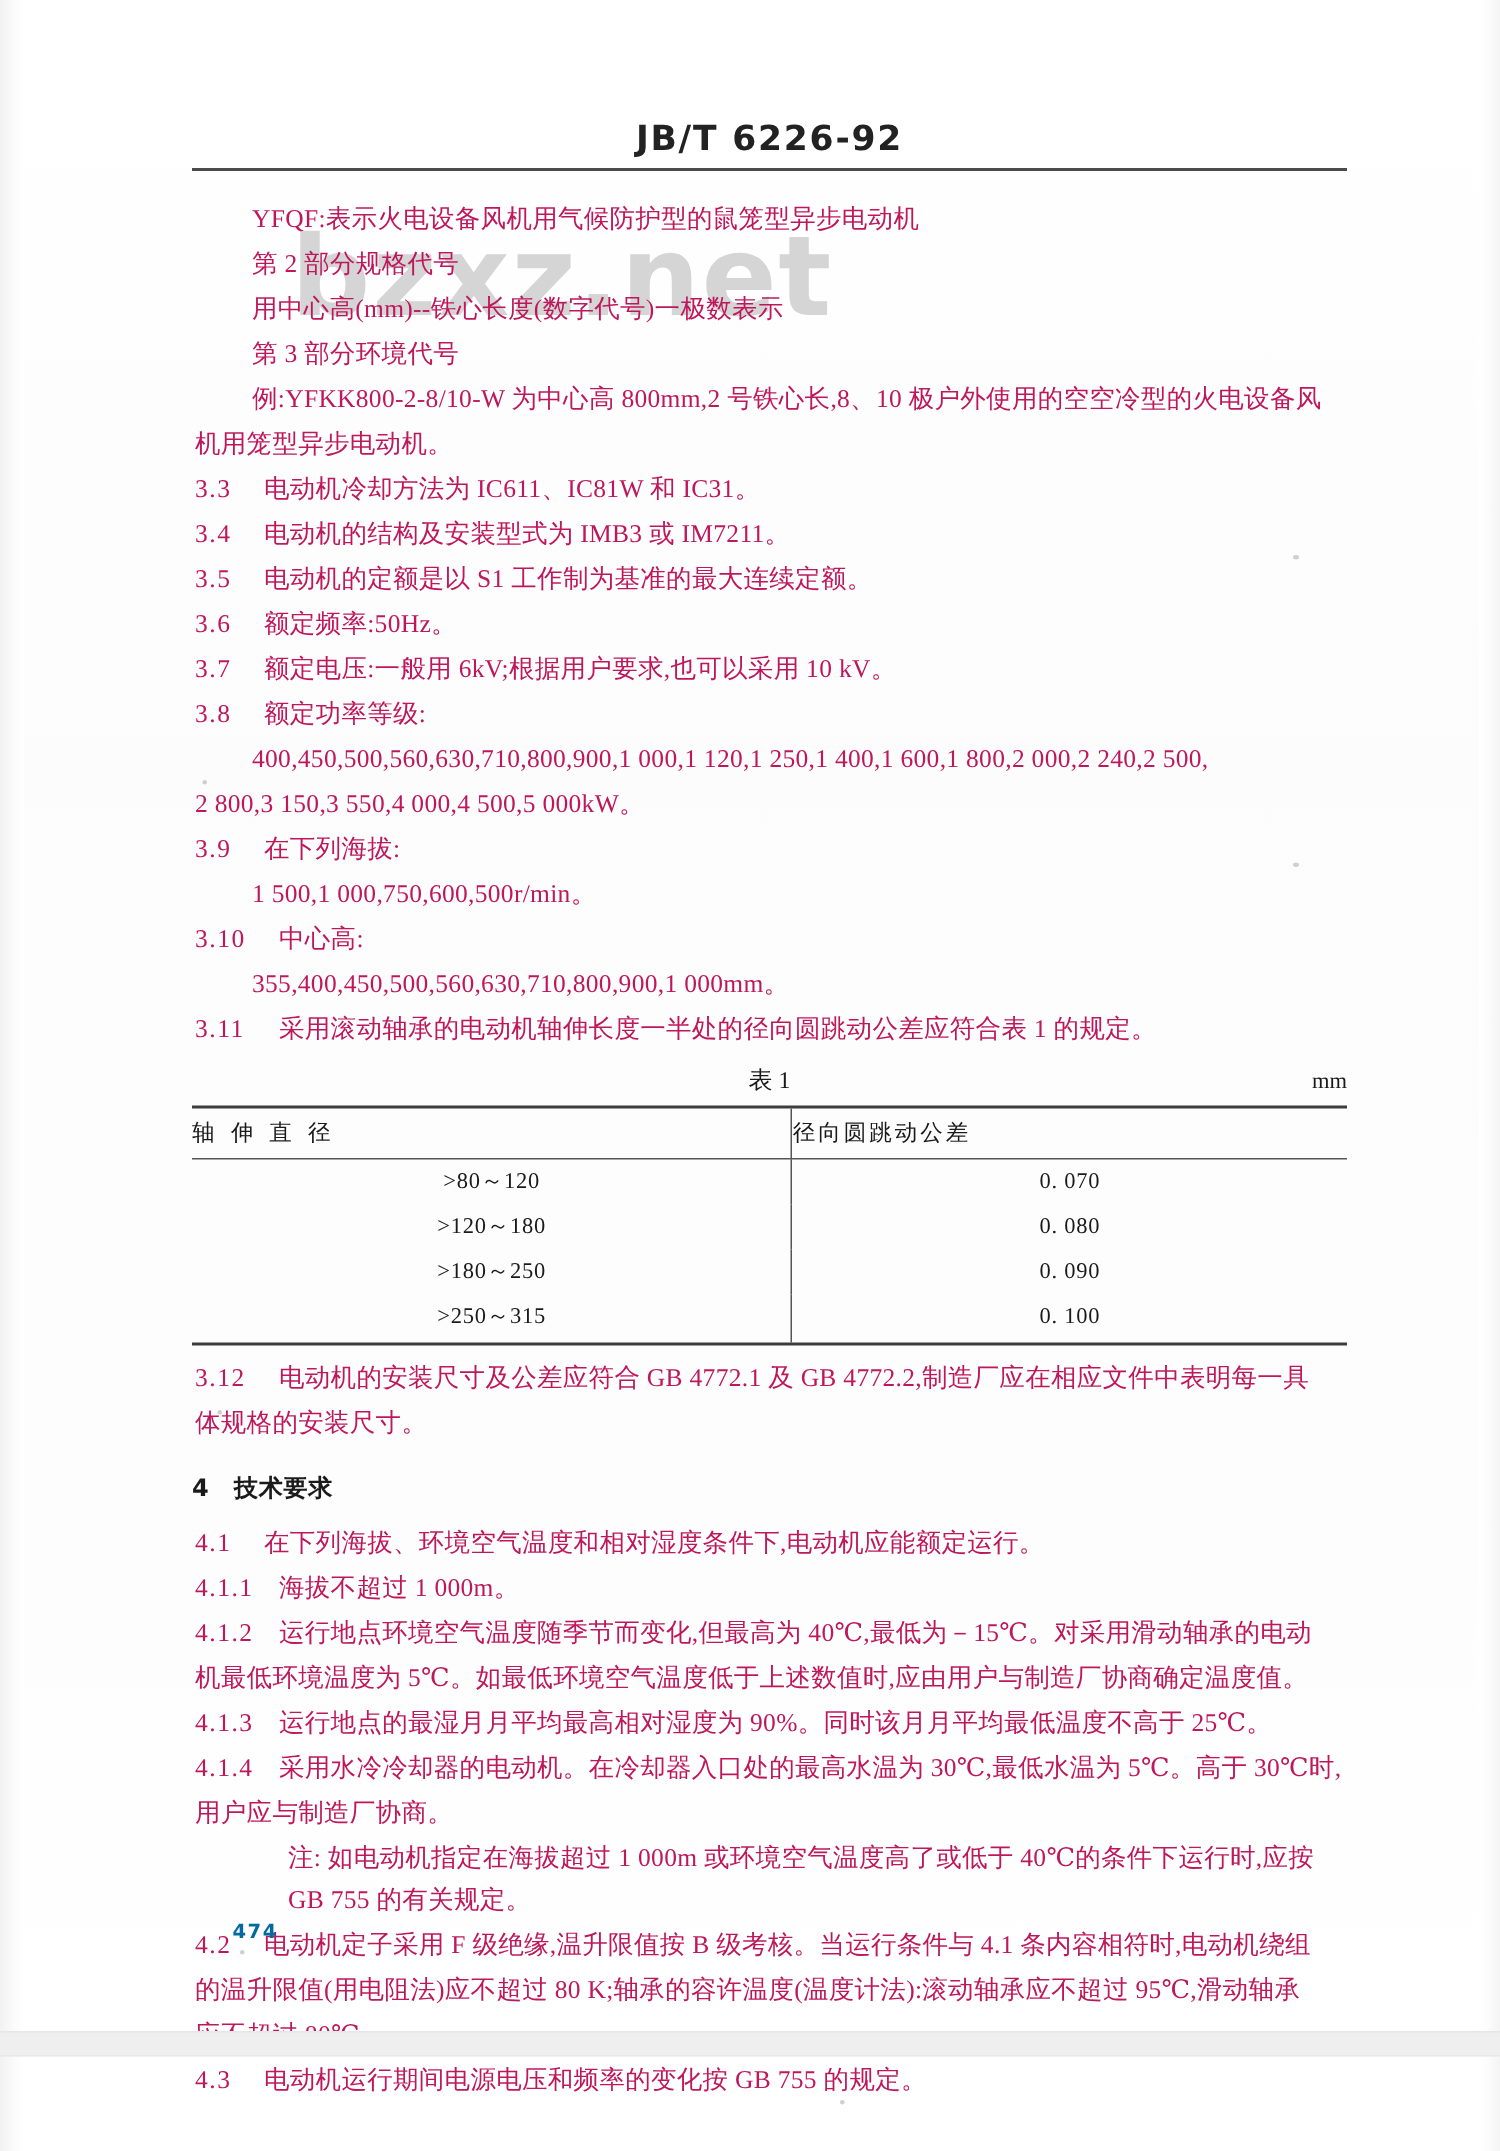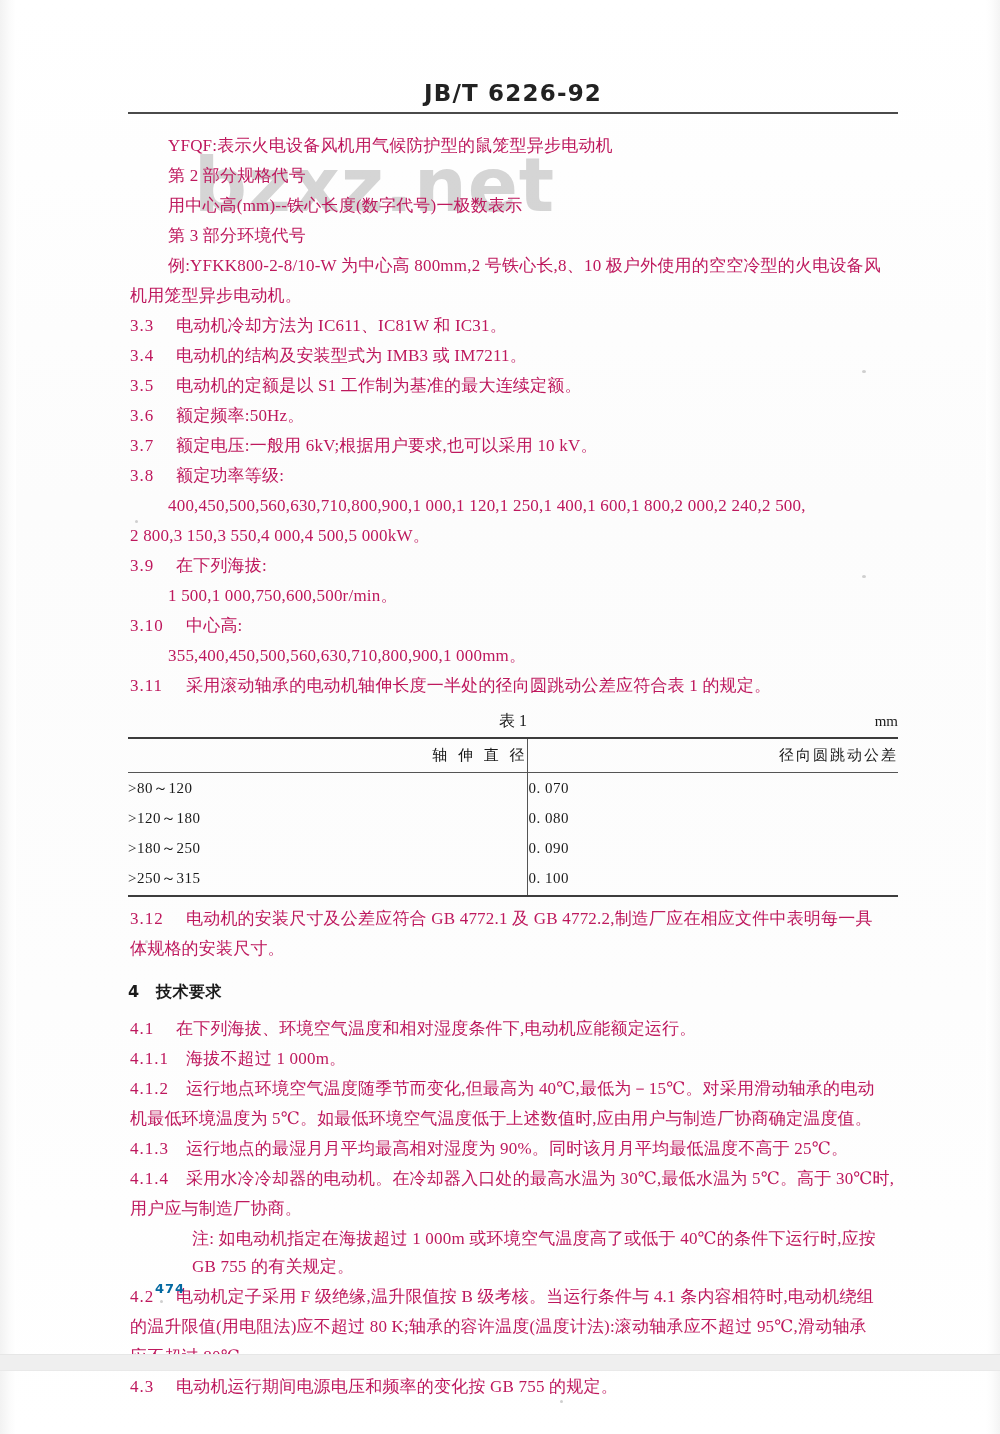--- a/index.html
+++ b/index.html
@@ -149,28 +149,28 @@
     width: 770px;
     margin-top: 3px;
     font-size: 15.5px;
   }
   table.spec thead th {
     font-weight: normal;
     font-family: "DejaVu Sans", sans-serif;
     font-size: 15px;
     letter-spacing: 3px;
     padding: 7px 0 7px 0;
-    text-align: right;
+    text-align: left;
     border-top: 2px solid #3d3d3d;
     border-bottom: 1.5px solid #555;
   }
   table.spec thead th.col-a { width: 400px; border-right: 1px solid #555; }
   table.spec thead th.col-b { width: 370px; letter-spacing: 2px; }
   table.spec tbody td {
-    text-align: left;
+    text-align: center;
     padding: 4px 0 4px 0;
     line-height: 22px;
     font-family: "Liberation Serif", serif;
     font-size: 15px;
     letter-spacing: 0.5px;
   }
   table.spec tbody td.col-a { border-right: 1px solid #555; }
   table.spec tbody tr:last-child td {
     border-bottom: 2px solid #3d3d3d;
     padding-bottom: 6px;

